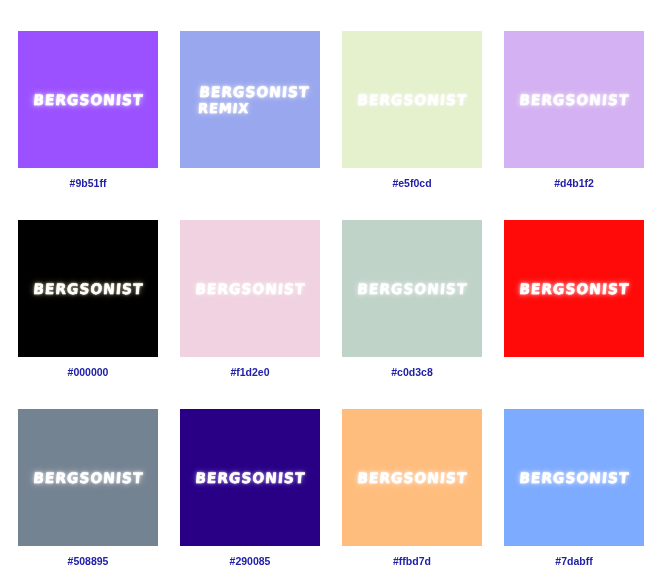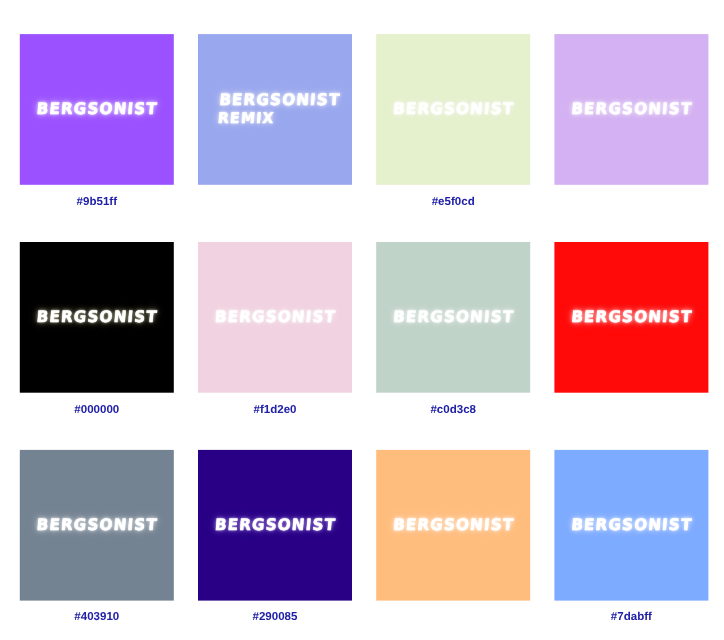--- a/index.html
+++ b/index.html
@@ -139,20 +139,21 @@
         </div>
       </div>
       <div class="swatch-caption">#e5f0cd</div>
     </div>
     <div class="release-card">
       <div class="cover-art glow-faint" style="background-color: rgb(212, 177, 242);">
         <div class="wordmark-stack">
           <span class="wordmark">BERGSONIST</span>
         </div>
       </div>
+      <div class="swatch-caption">#d4b1f2</div>
     </div>
     <div class="release-card">
       <div class="cover-art glow-warm" style="background-color: rgb(0, 0, 0);">
         <div class="wordmark-stack">
           <span class="wordmark">BERGSONIST</span>
         </div>
       </div>
       <div class="swatch-caption">#000000</div>
     </div>
     <div class="release-card">
@@ -177,36 +178,37 @@
           <span class="wordmark">BERGSONIST</span>
         </div>
       </div>
     </div>
     <div class="release-card">
       <div class="cover-art " style="background-color: rgb(116, 131, 146);">
         <div class="wordmark-stack">
           <span class="wordmark">BERGSONIST</span>
         </div>
       </div>
-      <div class="swatch-caption">#403910</div>
+      <div class="swatch-caption">#508895</div>
     </div>
     <div class="release-card">
       <div class="cover-art glow-violet" style="background-color: rgb(41, 0, 133);">
         <div class="wordmark-stack">
           <span class="wordmark">BERGSONIST</span>
         </div>
       </div>
       <div class="swatch-caption">#290085</div>
     </div>
     <div class="release-card">
       <div class="cover-art " style="background-color: rgb(255, 189, 125);">
         <div class="wordmark-stack">
           <span class="wordmark">BERGSONIST</span>
         </div>
       </div>
+      <div class="swatch-caption">#ffbd7d</div>
     </div>
     <div class="release-card">
       <div class="cover-art " style="background-color: rgb(125, 171, 255);">
         <div class="wordmark-stack">
           <span class="wordmark">BERGSONIST</span>
         </div>
       </div>
       <div class="swatch-caption">#7dabff</div>
     </div>
   </div>

